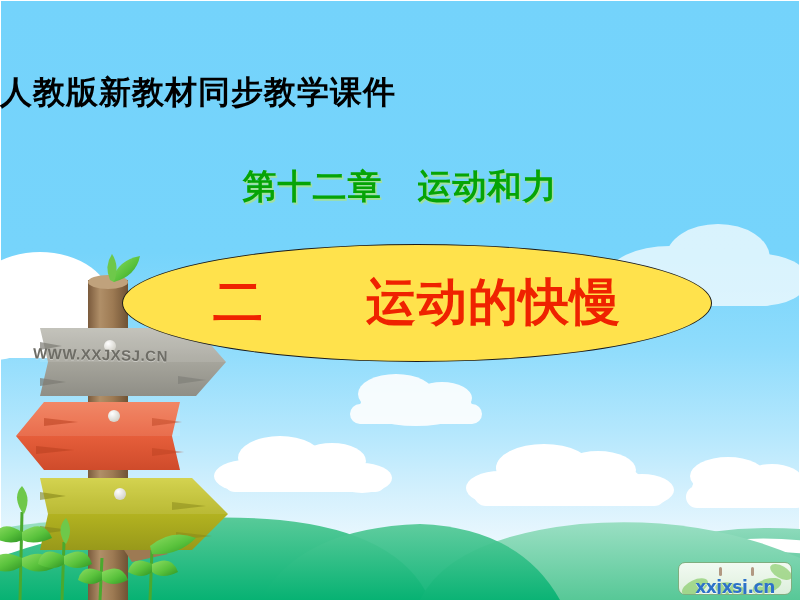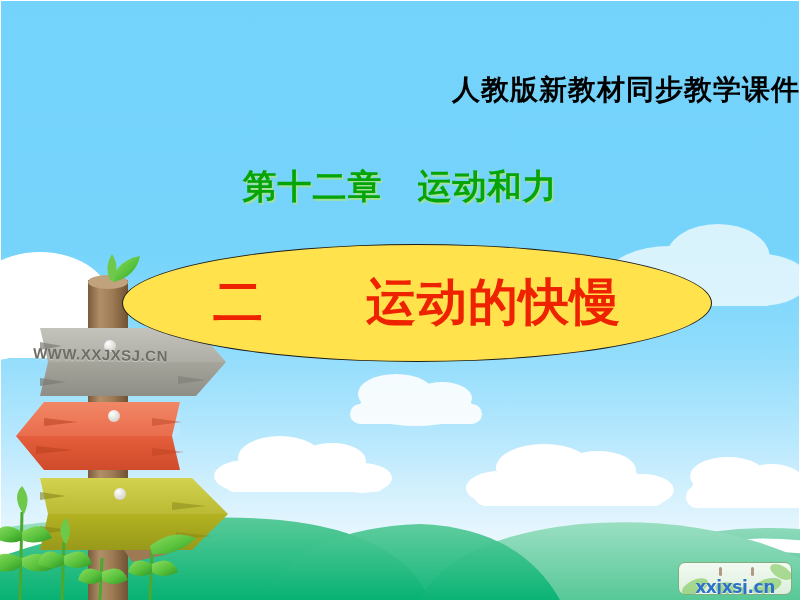--- a/index.html
+++ b/index.html
@@ -40,24 +40,24 @@
   #banner-text{
     color:#ef2200;
     font-family:"DejaVu Sans","Liberation Sans",sans-serif;
     font-size:50px;font-weight:700;line-height:1;
     white-space:pre;letter-spacing:1px;
     margin-top:-2px;
   }
 
   
   #head-main{
-    position:absolute;left:0;top:71px;width:800px;text-align:right;
+    position:absolute;left:0;top:71px;width:800px;text-align:left;
     color:#000000;
     font-family:"DejaVu Sans","Liberation Sans",sans-serif;
-    font-size:28px;font-weight:700;letter-spacing:1px;
+    font-size:32px;font-weight:700;letter-spacing:1px;
     z-index:35;
   }
   #head-sub{
     position:absolute;left:0;top:164px;width:800px;text-align:center;
     color:#06a406;
     font-family:"DejaVu Sans","Liberation Sans",sans-serif;
     font-size:34px;font-weight:700;letter-spacing:1px;
     white-space:pre;
     text-shadow:1.5px 1.5px 0 #9fe09f;
     z-index:35;

